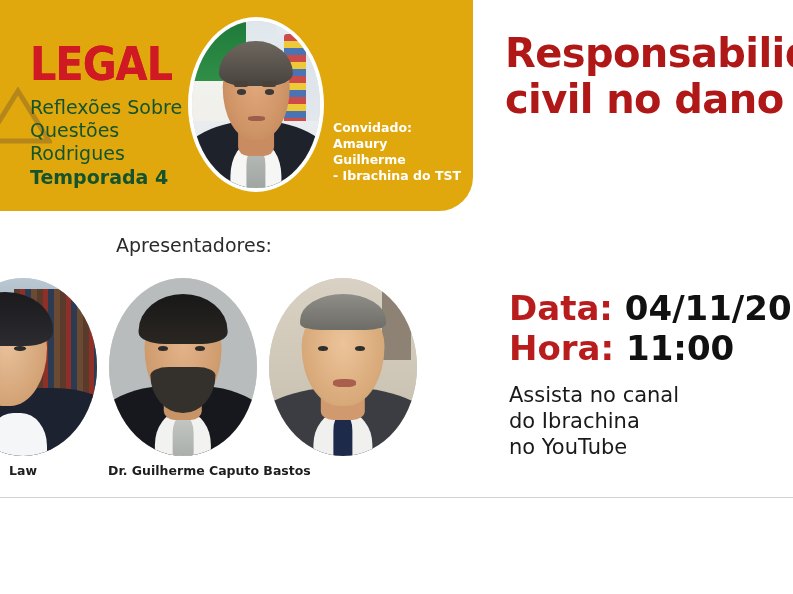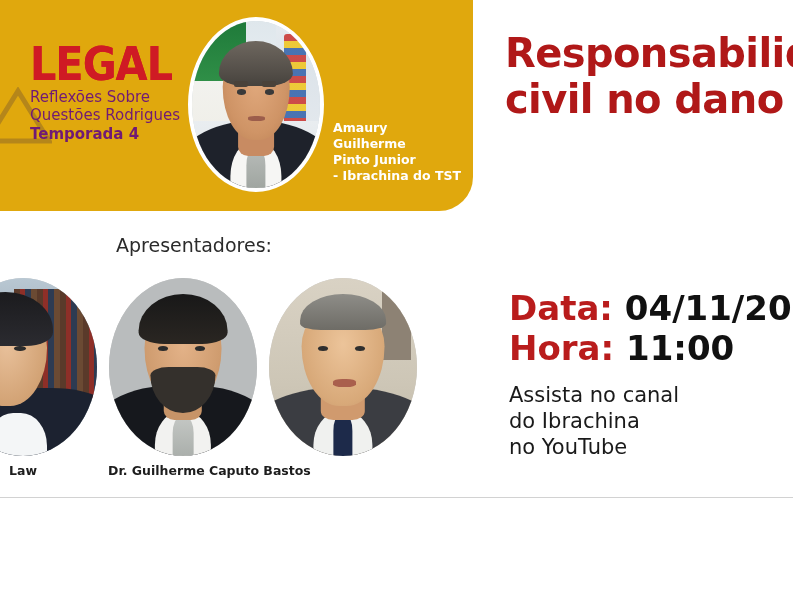--- a/index.html
+++ b/index.html
@@ -47,23 +47,23 @@
     font-size: 46px;
     line-height: 0.98;
     letter-spacing: -1px;
     font-family: "DejaVu Sans", sans-serif;
     font-stretch: condensed;
     display: block;
     text-shadow: 0 0 0 #cf1a24;
   }
   .brand-talks { margin-top: 2px; }
   .brand-sub {
-    margin-top: 1px;
-    color: #701a75;
-    font-size: 15px;
+    margin-top: 9px;
+    color: #14532d;
+    font-size: 19px;
     line-height: 1.22;
     font-family: "DejaVu Sans", sans-serif;
   }
   .brand-sub .s3 { font-weight: bold; }
 
   
   .guest-photo {
     position: absolute;
     left: 228px;
     top: 17px;
@@ -317,22 +317,22 @@
     <div class="gp-layer gp-face"></div>
     <div class="gp-layer gp-hair"></div>
     <div class="gp-layer gp-brow-l"></div>
     <div class="gp-layer gp-brow-r"></div>
     <div class="gp-layer gp-eye-l"></div>
     <div class="gp-layer gp-eye-r"></div>
     <div class="gp-layer gp-mouth"></div>
   </div>
 
   <div class="guest-label">
+    <div>Convidado:</div>
     <div>Amaury Guilherme</div>
-    <div>Pinto Junior</div>
     <div>- Ibrachina do TST</div>
   </div>
 </div>
 
 <div class="title">
   <span class="tl">Responsabilidade</span>
   <span class="tl">civil no dano m</span>
 </div>
 
 <div class="apres-label">Apresentadores:</div>

